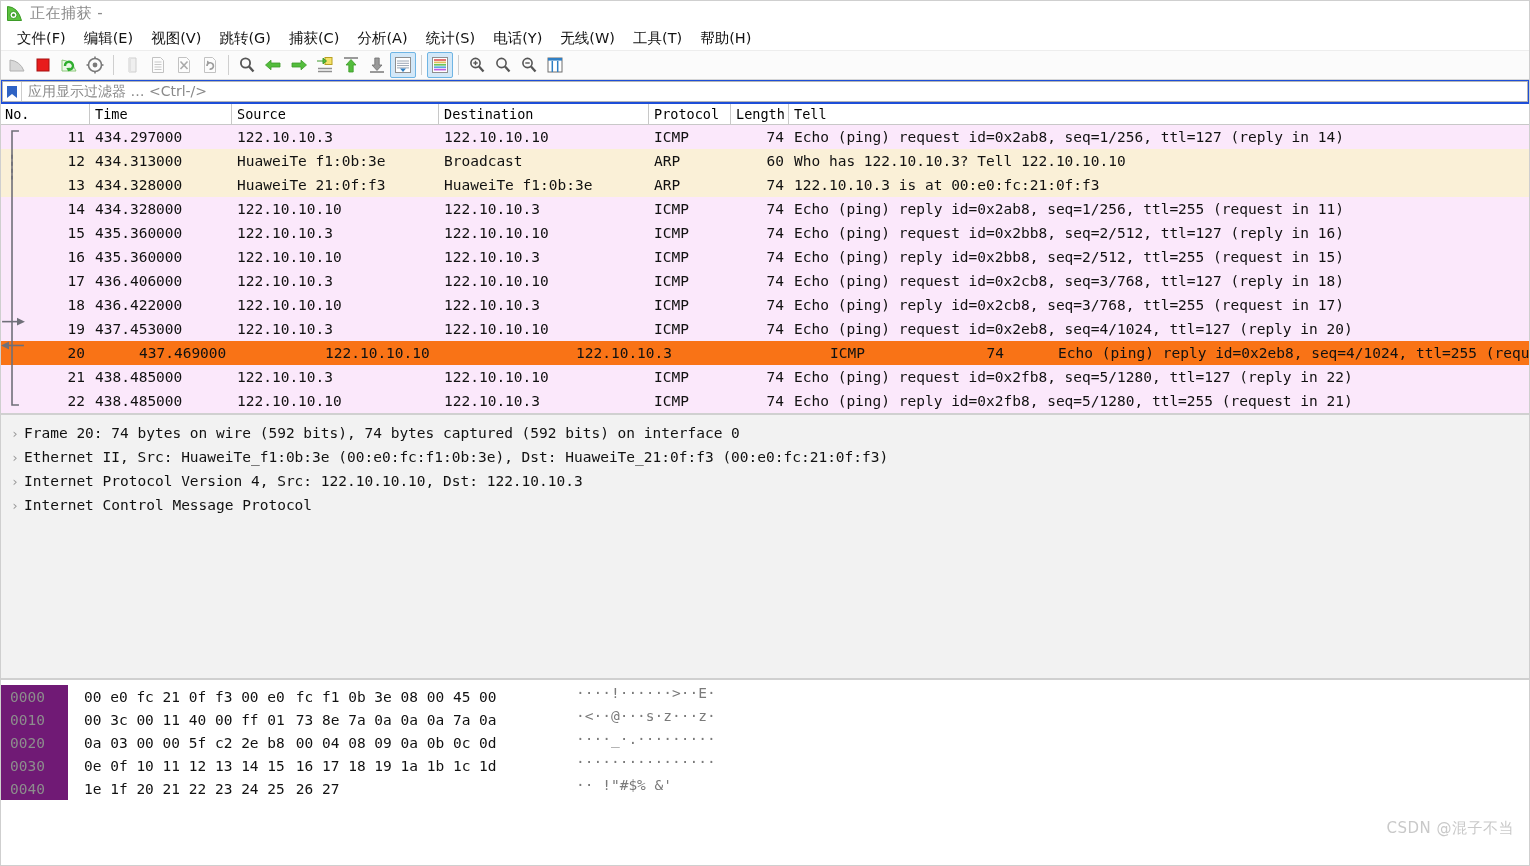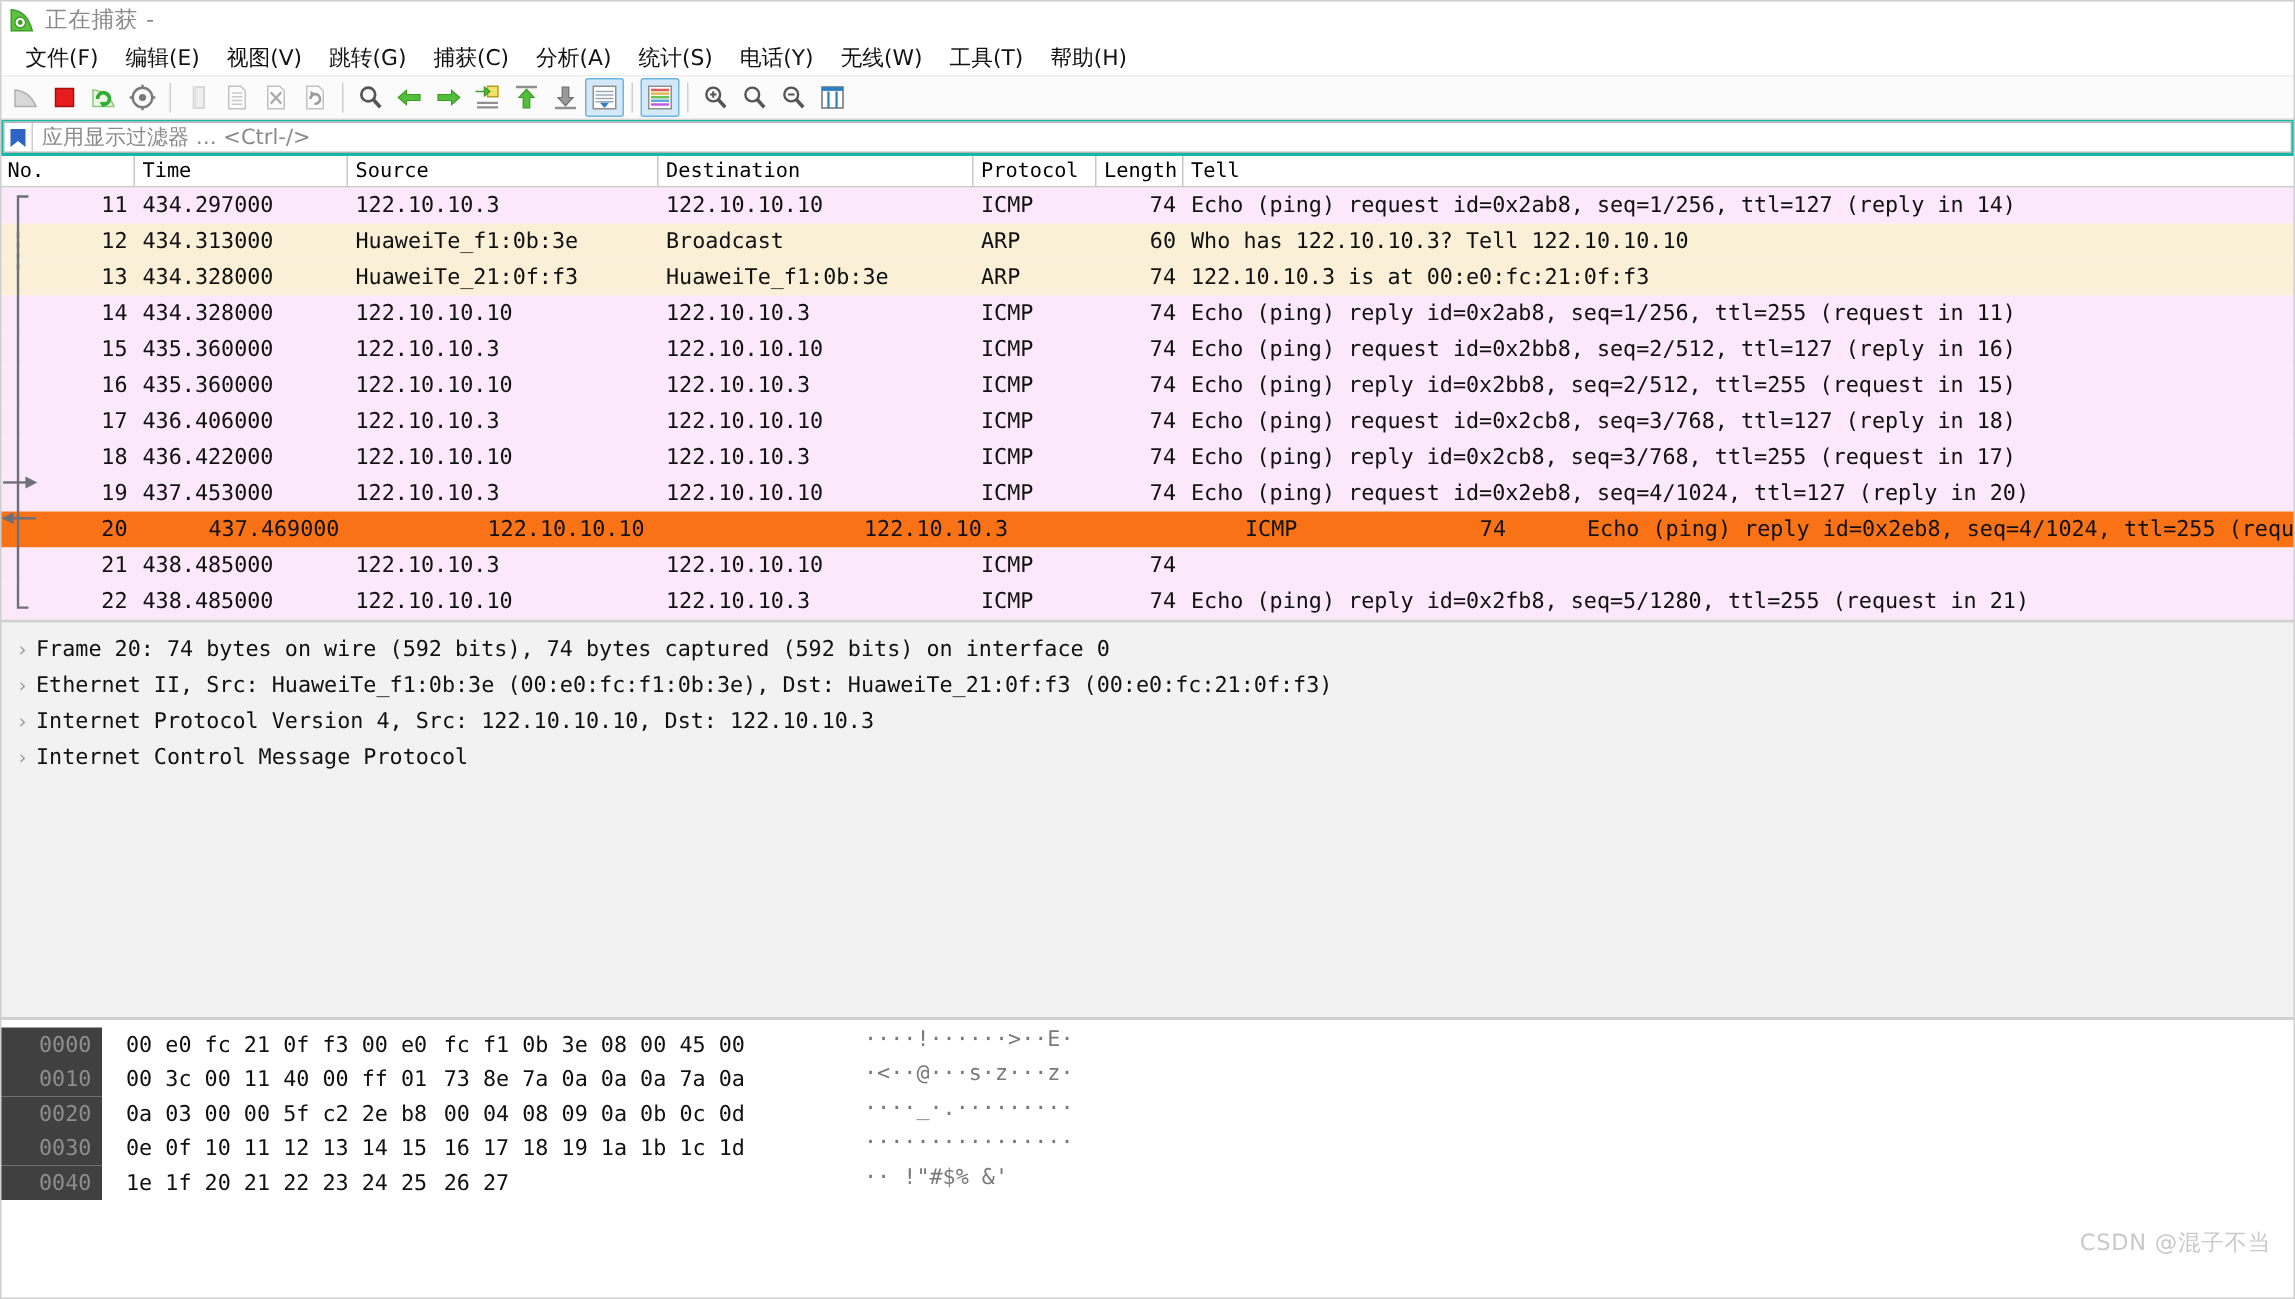--- a/index.html
+++ b/index.html
@@ -45,21 +45,21 @@
     width: 26px; height: 26px; display: flex; align-items: center; justify-content: center;
     border: 1px solid transparent; border-radius: 2px; position: relative;
   }
   .tb-btn.active { background: #d3e8f8; border-color: #6fb5e4; }
   .tb-sep { width: 1px; height: 20px; background: #cfcfcf; margin: 0 5px; }
   .tb-btn svg { display: block; }
 
   
   .filterbar {
     height: 24px; flex: 0 0 24px; display: flex; align-items: stretch;
-    background: #14b8a6; padding: 1px 2px 2px 2px;
+    background: #1d4ed8; padding: 1px 2px 2px 2px;
   }
   .filter-input {
     flex: 1; display: flex; align-items: center; background: #ffffff;
     border: 1px solid #b4b4b4; height: 21px;
   }
   .filter-bookmark {
     width: 19px; height: 19px; display: flex; align-items: center; justify-content: center;
     border-right: 1px solid #cdcdcd; flex: 0 0 19px;
   }
   .filter-placeholder {
@@ -118,22 +118,22 @@
   .chev { width: 18px; flex: 0 0 18px; color: #9a9a9a; font-size: 13px; display:flex; align-items:center; justify-content:center; }
 
   
   .hex-pane { flex: 1; background: #ffffff; overflow: hidden; position: relative; padding-top: 5px; }
   .hrow {
     display: flex; height: 23px; align-items: center;
     font-family: "DejaVu Sans Mono", monospace; font-size: 14.5px; color: #111;
     white-space: nowrap;
   }
   .h-off {
-    width: 68px; flex: 0 0 68px; color: #8d8d8d; padding-left: 26px;
-    background: #404040; height: 23px; display: flex; align-items: center;
+    width: 68px; flex: 0 0 68px; color: #8d8d8d; padding-left: 10px;
+    background: #701a75; height: 23px; display: flex; align-items: center;
   }
   .h-bytes { padding-left: 16px; letter-spacing: 0px; }
   .h-bytes .grp { display: inline-block; }
   .h-bytes .gap { display: inline-block; width: 11px; }
   .h-ascii { position: absolute; left: 576px; font-family: "DejaVu Sans Mono", monospace; font-size: 14.5px; }
   .h-ascii .dot { color: #7a7a7a; }
 
   
   .watermark {
     position: absolute; right: 16px; bottom: 28px;
@@ -450,20 +450,21 @@
             <div class="cell c-len num">74</div>
             <div class="cell c-info">Echo (ping) reply    id=0x2eb8, seq=4/1024, ttl=255 (request in 19)</div>
           </div>
           <div class="prow icmp">
             <div class="cell c-no num">21</div>
             <div class="cell c-time">438.485000</div>
             <div class="cell c-src">122.10.10.3</div>
             <div class="cell c-dst">122.10.10.10</div>
             <div class="cell c-proto">ICMP</div>
             <div class="cell c-len num">74</div>
+            <div class="cell c-info">Echo (ping) request  id=0x2fb8, seq=5/1280, ttl=127 (reply in 22)</div>
           </div>
           <div class="prow icmp">
             <div class="cell c-no num">22</div>
             <div class="cell c-time">438.485000</div>
             <div class="cell c-src">122.10.10.10</div>
             <div class="cell c-dst">122.10.10.3</div>
             <div class="cell c-proto">ICMP</div>
             <div class="cell c-len num">74</div>
             <div class="cell c-info">Echo (ping) reply    id=0x2fb8, seq=5/1280, ttl=255 (request in 21)</div>
           </div>

